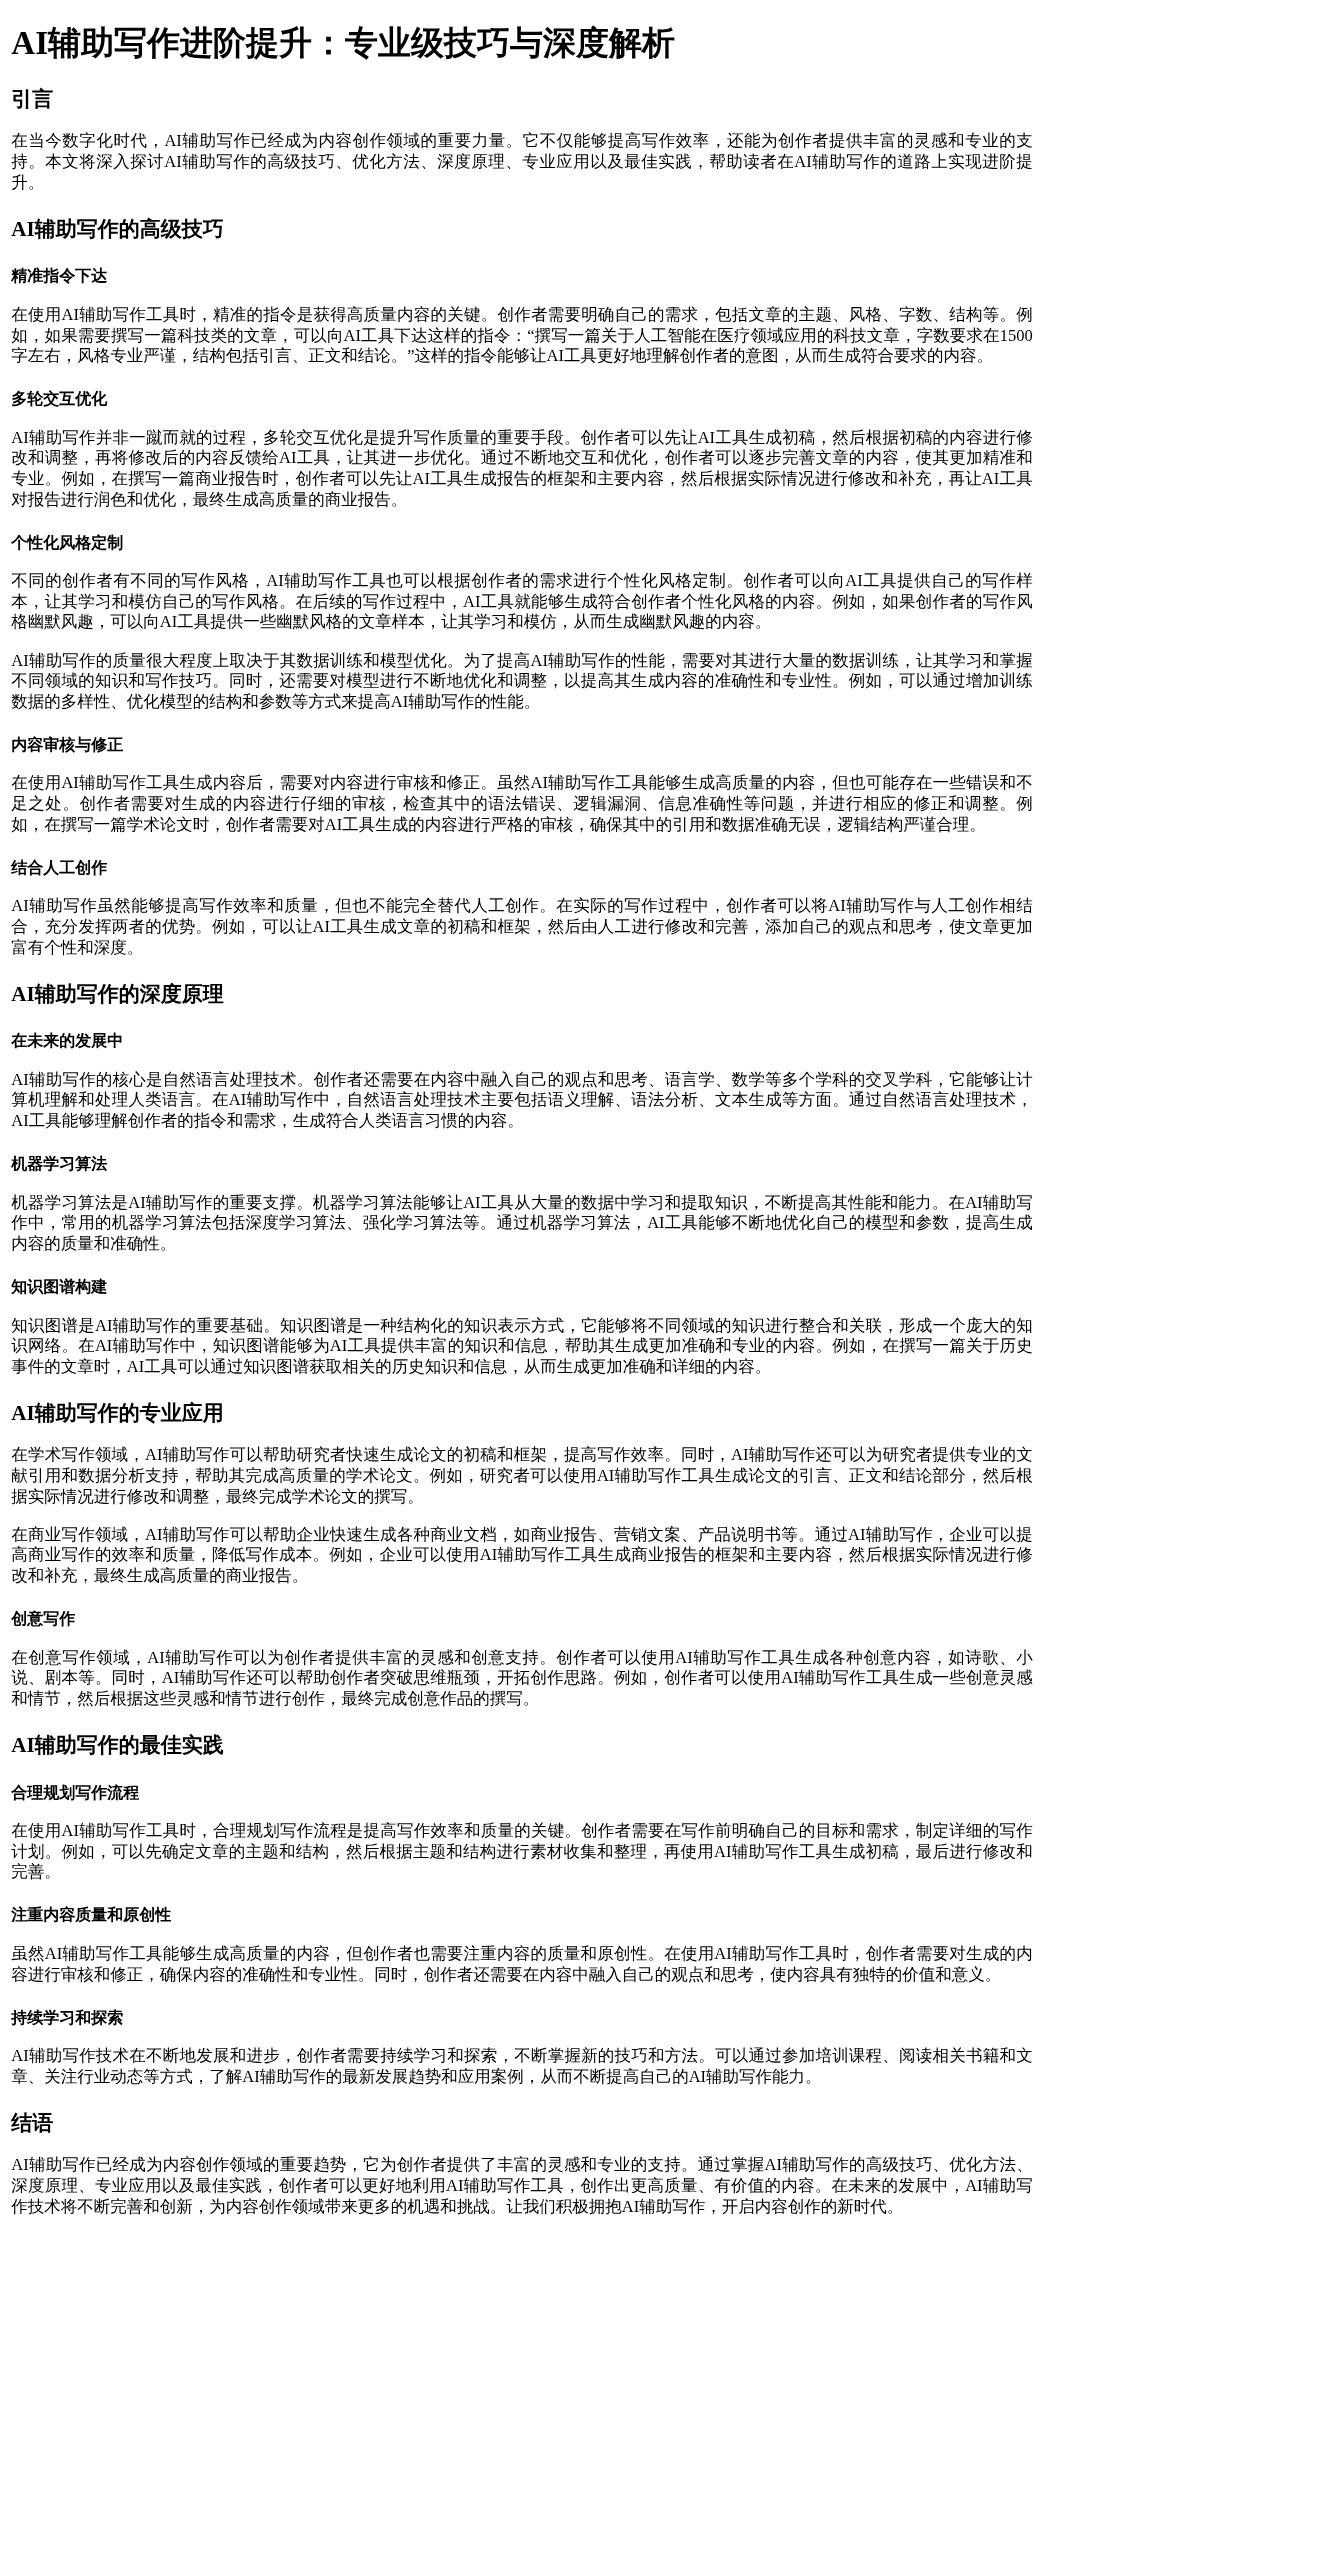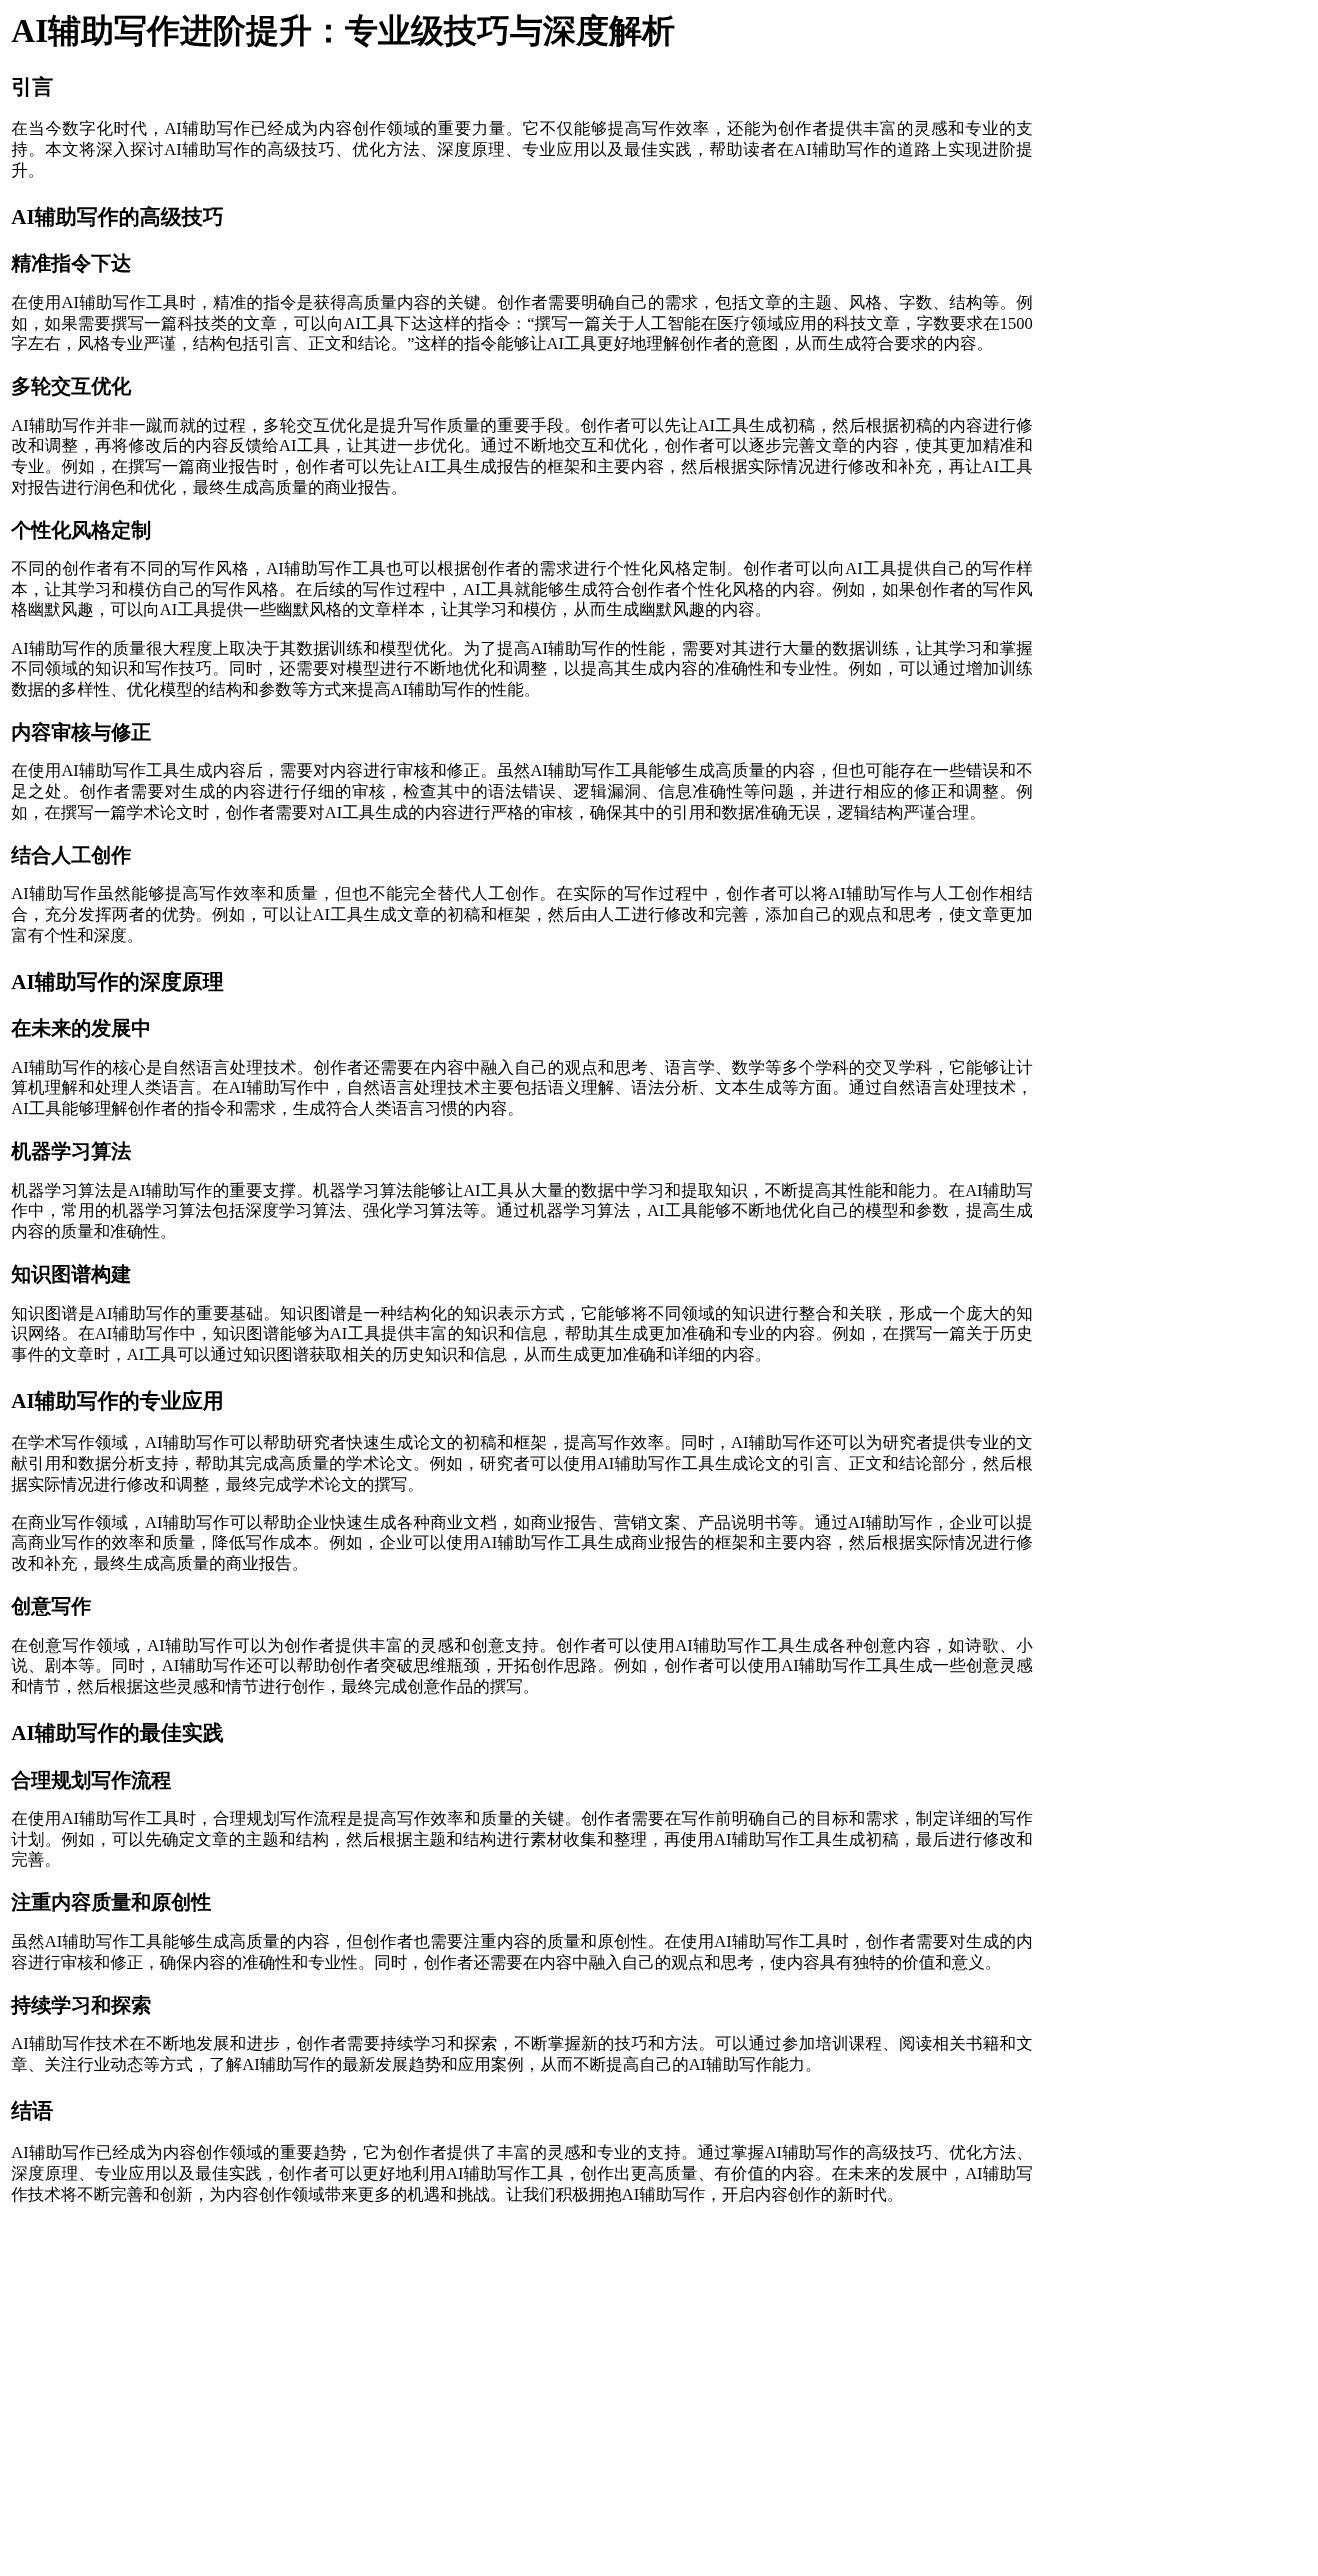--- a/index.html
+++ b/index.html
@@ -6,42 +6,42 @@
   html, body { margin: 0; padding: 0; background: #ffffff; }
   #canvas {
     position: relative;
     width: 1319px;
     height: 2638px;
     background: #ffffff;
     overflow: hidden;
   }
   article {
     position: absolute;
-    top: 0; left: 0;
+    top: 12px; left: 0;
     width: 1044px;
     padding: 0 11.3px;
     color: #000000;
     font-family: "Liberation Serif", "DejaVu Serif", serif;
     font-size: 16.5px;
     line-height: 20.6px;
   }
   article h1 {
     font-size: 33px;
     line-height: 39px;
     font-weight: bold;
     margin: 12.4px 0 17.5px 0;
   }
   article h2 {
     font-size: 21px;
     line-height: 30px;
     font-weight: bold;
     margin: 20.6px 0 17.5px 0;
   }
   article h3 {
-    font-size: 20px;
+    font-size: 16px;
     line-height: 23px;
     font-weight: bold;
     margin: 20.6px 0 17.5px 0;
   }
   article p {
     margin: 17.5px 0;
     text-align: justify;
   }
 </style>
 </head>

